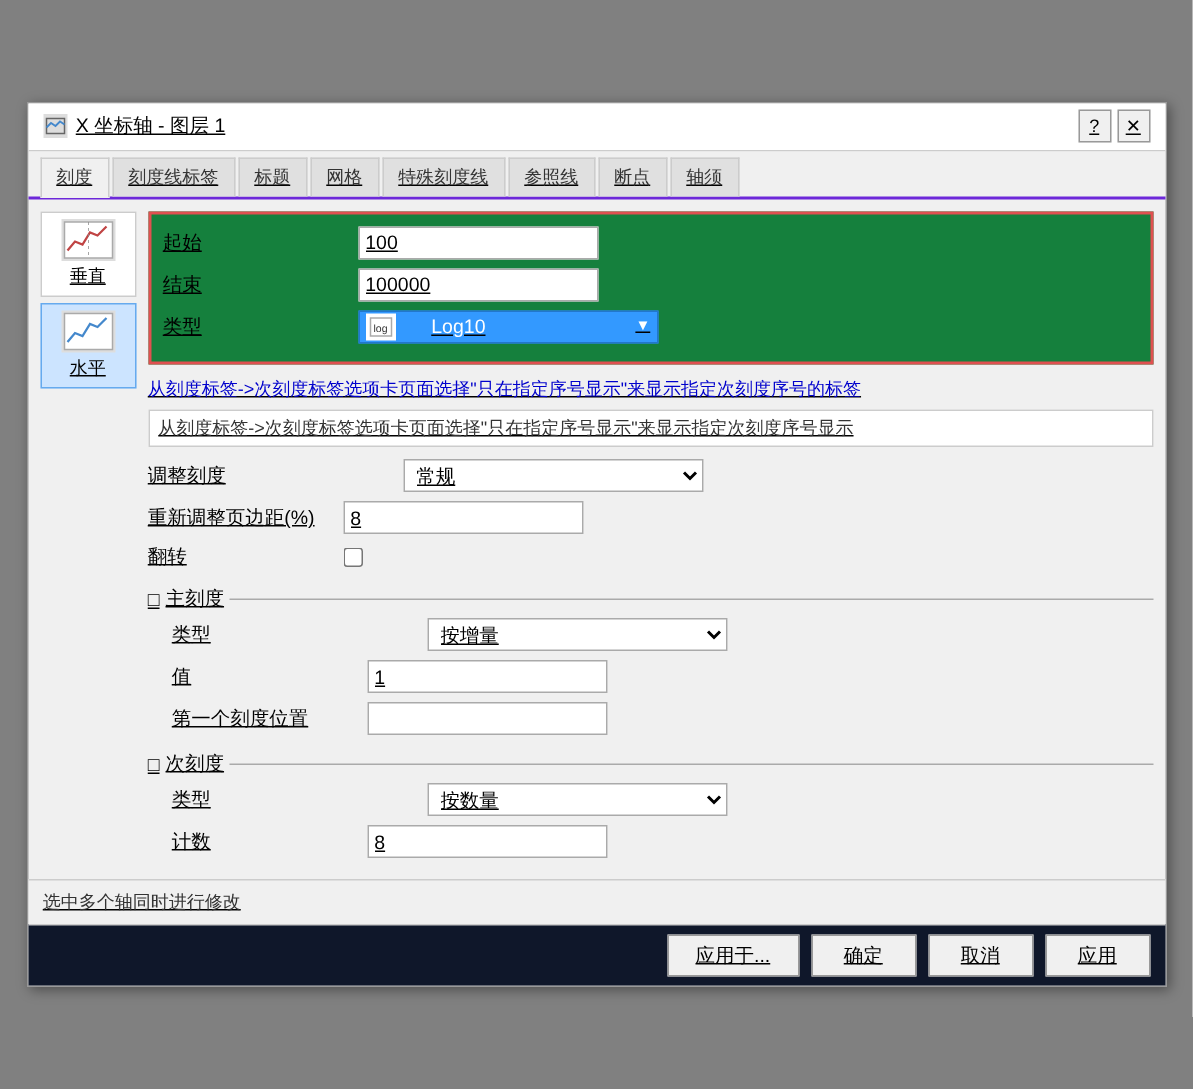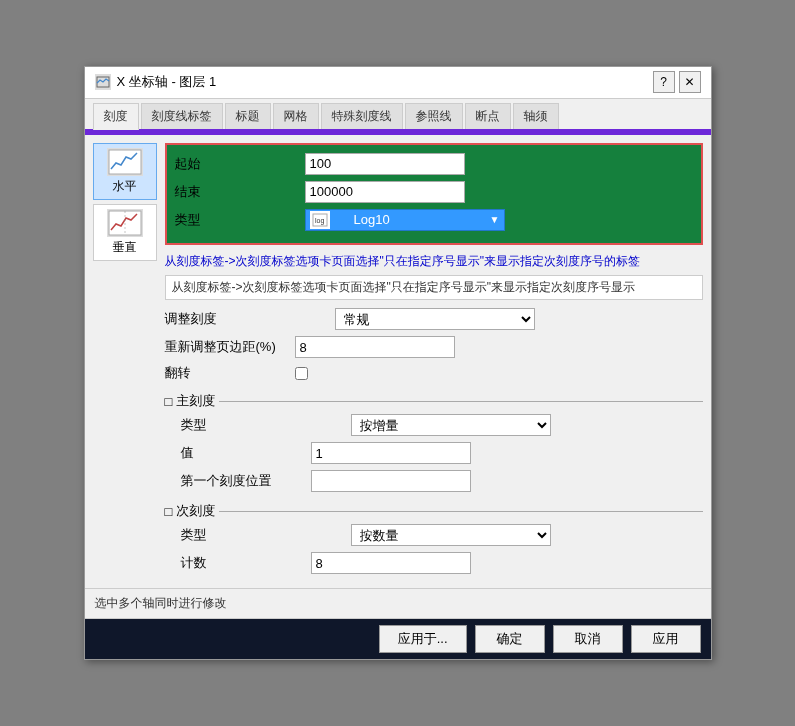--- a/index.html
+++ b/index.html
@@ -9,23 +9,24 @@
       align-items: center;
       justify-content: center;
       min-height: 100vh;
       font-family: 'Microsoft YaHei', SimSun, sans-serif;
       font-size: 13px;
     }
     .dialog {
       background: #f0f0f0;
       border: 1px solid #999;
       box-shadow: 2px 2px 8px rgba(0,0,0,0.4);
-      width: 628px;
+      width: 760px;
       display: flex;
       flex-direction: column;
+      text-decoration: underline;
     }
     .title-bar {
       background: #fff;
       border-bottom: 1px solid #ccc;
       padding: 6px 10px;
       display: flex;
       align-items: center;
       justify-content: space-between;
       height: 32px;
     }
@@ -54,21 +55,21 @@
       height: 22px;
       border: 1px solid #999;
       background: #f0f0f0;
       cursor: pointer;
       display: flex; align-items: center; justify-content: center;
       font-size: 12px;
     }
     .tab-bar {
       display: flex;
       background: #f0f0f0;
-      border-bottom: 6px solid #6d28d9;
+      border-bottom: 2px solid #6d28d9;
       padding: 4px 8px 0 8px;
       gap: 2px;
     }
     .tab {
       padding: 4px 10px;
       border: 1px solid #ccc;
       border-bottom: none;
       background: #e0e0e0;
       cursor: pointer;
       font-size: 12px;
@@ -280,38 +281,38 @@
     <div class="tab">网格</div>
     <div class="tab">特殊刻度线</div>
     <div class="tab">参照线</div>
     <div class="tab">断点</div>
     <div class="tab">轴须</div>
   </div>
 
   <div class="main-content">
 
     <div class="sidebar">
-      <div class="sidebar-item active">
-        <div class="sidebar-icon">
-          <svg width="34" height="26" viewBox="0 0 34 26">
-            <rect x="1" y="1" width="32" height="24" fill="#fff" stroke="#aaa" stroke-width="1"></rect>
-            <polyline points="3,20 8,14 13,16 18,8 23,10 29,4" fill="none" stroke="#4488cc" stroke-width="1.5"></polyline>
-          </svg>
-        </div>
-        <span class="sidebar-label">水平</span>
-      </div>
       <div class="sidebar-item">
         <div class="sidebar-icon">
           <svg width="34" height="26" viewBox="0 0 34 26">
             <rect x="1" y="1" width="32" height="24" fill="#fff" stroke="#aaa" stroke-width="1"></rect>
             <polyline points="3,20 8,14 13,16 18,8 23,10 29,4" fill="none" stroke="#c04444" stroke-width="1.5"></polyline>
             <line x1="17" y1="1" x2="17" y2="25" stroke="#888" stroke-width="0.5" stroke-dasharray="2,2"></line>
           </svg>
         </div>
         <span class="sidebar-label">垂直</span>
+      </div>
+      <div class="sidebar-item active">
+        <div class="sidebar-icon">
+          <svg width="34" height="26" viewBox="0 0 34 26">
+            <rect x="1" y="1" width="32" height="24" fill="#fff" stroke="#aaa" stroke-width="1"></rect>
+            <polyline points="3,20 8,14 13,16 18,8 23,10 29,4" fill="none" stroke="#4488cc" stroke-width="1.5"></polyline>
+          </svg>
+        </div>
+        <span class="sidebar-label">水平</span>
       </div>
     </div>
 
     <div class="form-area">
 
       <div class="highlighted-section">
 
         <div class="form-row">
           <span class="form-label">起始</span>
           <input class="form-input" type="text" value="100" style="">

